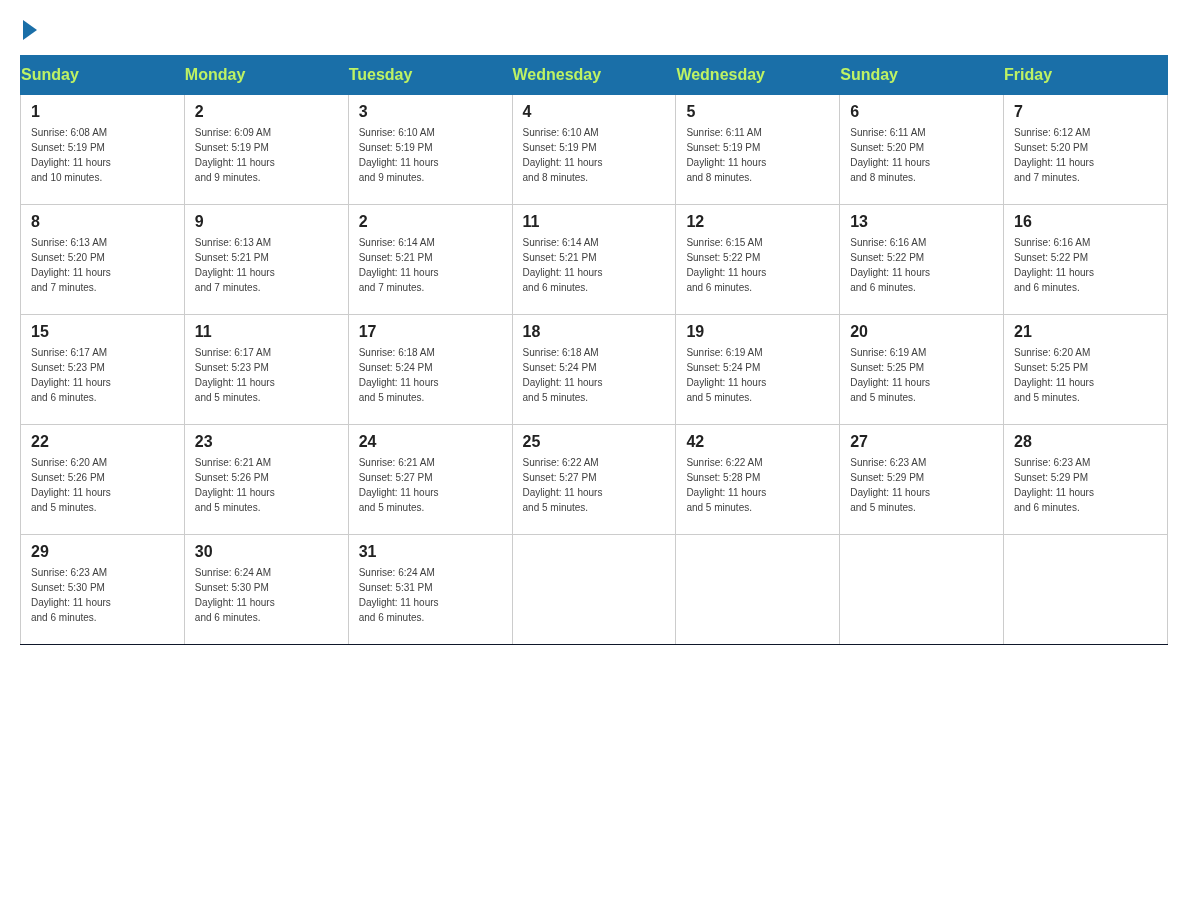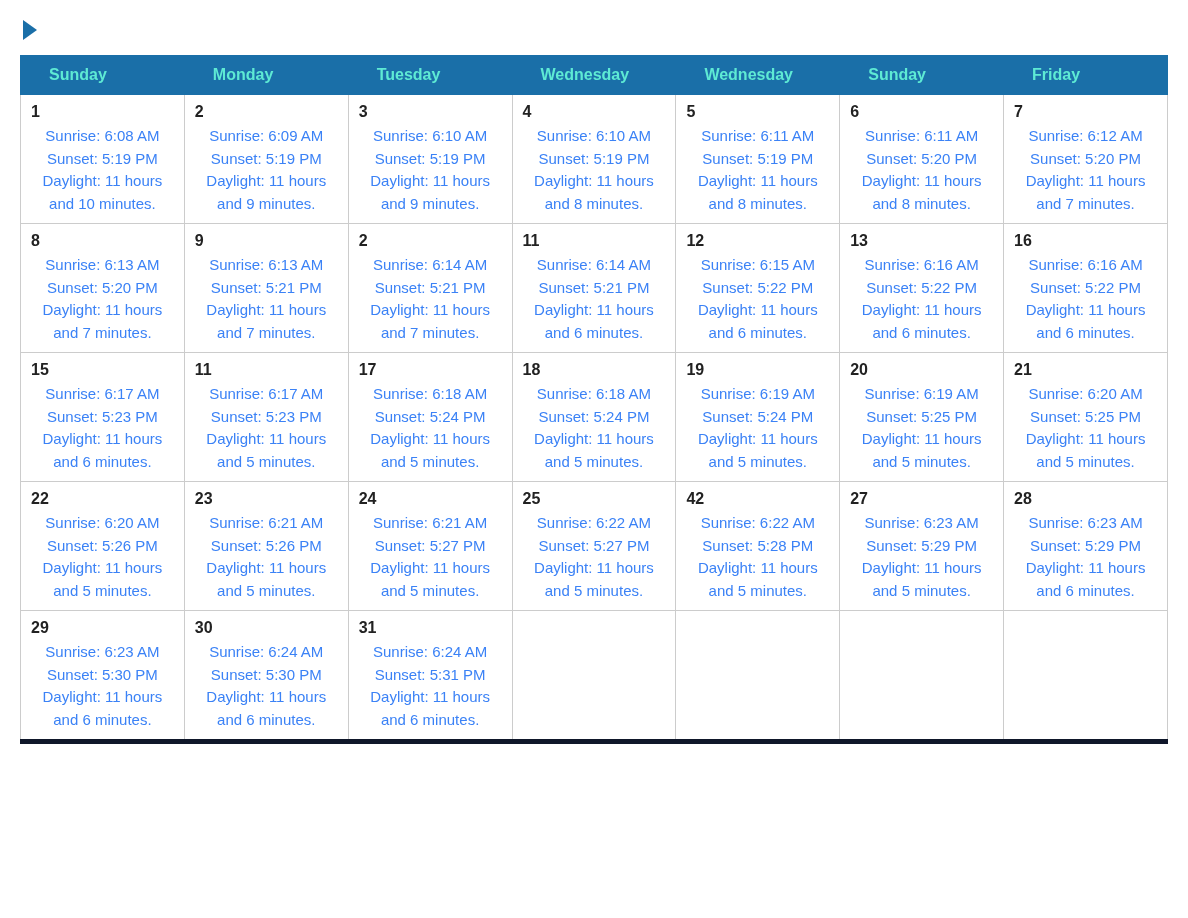--- a/index.html
+++ b/index.html
@@ -56,54 +56,53 @@
       color: #555;
       margin-top: 5px;
     }
     .calendar {
       width: 100%;
       border-collapse: collapse;
       border: 1px solid #999;
     }
     .calendar th {
       background: #1a6fa8;
-      color: #5eead4;
-      padding: 10px 28px;
+      color: #bef264;
+      padding: 10px 0;
       font-size: 16px;
       font-weight: bold;
       text-align: left;
       border: 1px solid #1a6fa8;
     }
     .calendar td {
       vertical-align: top;
       padding: 8px 10px;
       border: 1px solid #ccc;
       width: 14.28%;
       height: 110px;
     }
     .day-number {
       font-size: 16px;
       font-weight: bold;
       color: #222;
       margin-bottom: 4px;
     }
     .day-info {
-      font-size: 15px;
-      color: #3b82f6;
+      font-size: 10px;
+      color: #404040;
       line-height: 1.5;
-      text-align: center;
     }
     .empty-cell {
       background: #fff;
     }
     tr td {
       border-bottom: 2px solid #1a6fa8;
     }
     tr:last-child td {
-      border-bottom: 5px solid #0f172a;
+      border-bottom: 1px solid #0f172a;
     }
   </style>
 </head>
 <body>
 
 <div class="header">
   <div class="logo">
     <div class="logo-general">
       <span></span>
       <span class="arrow"></span>

